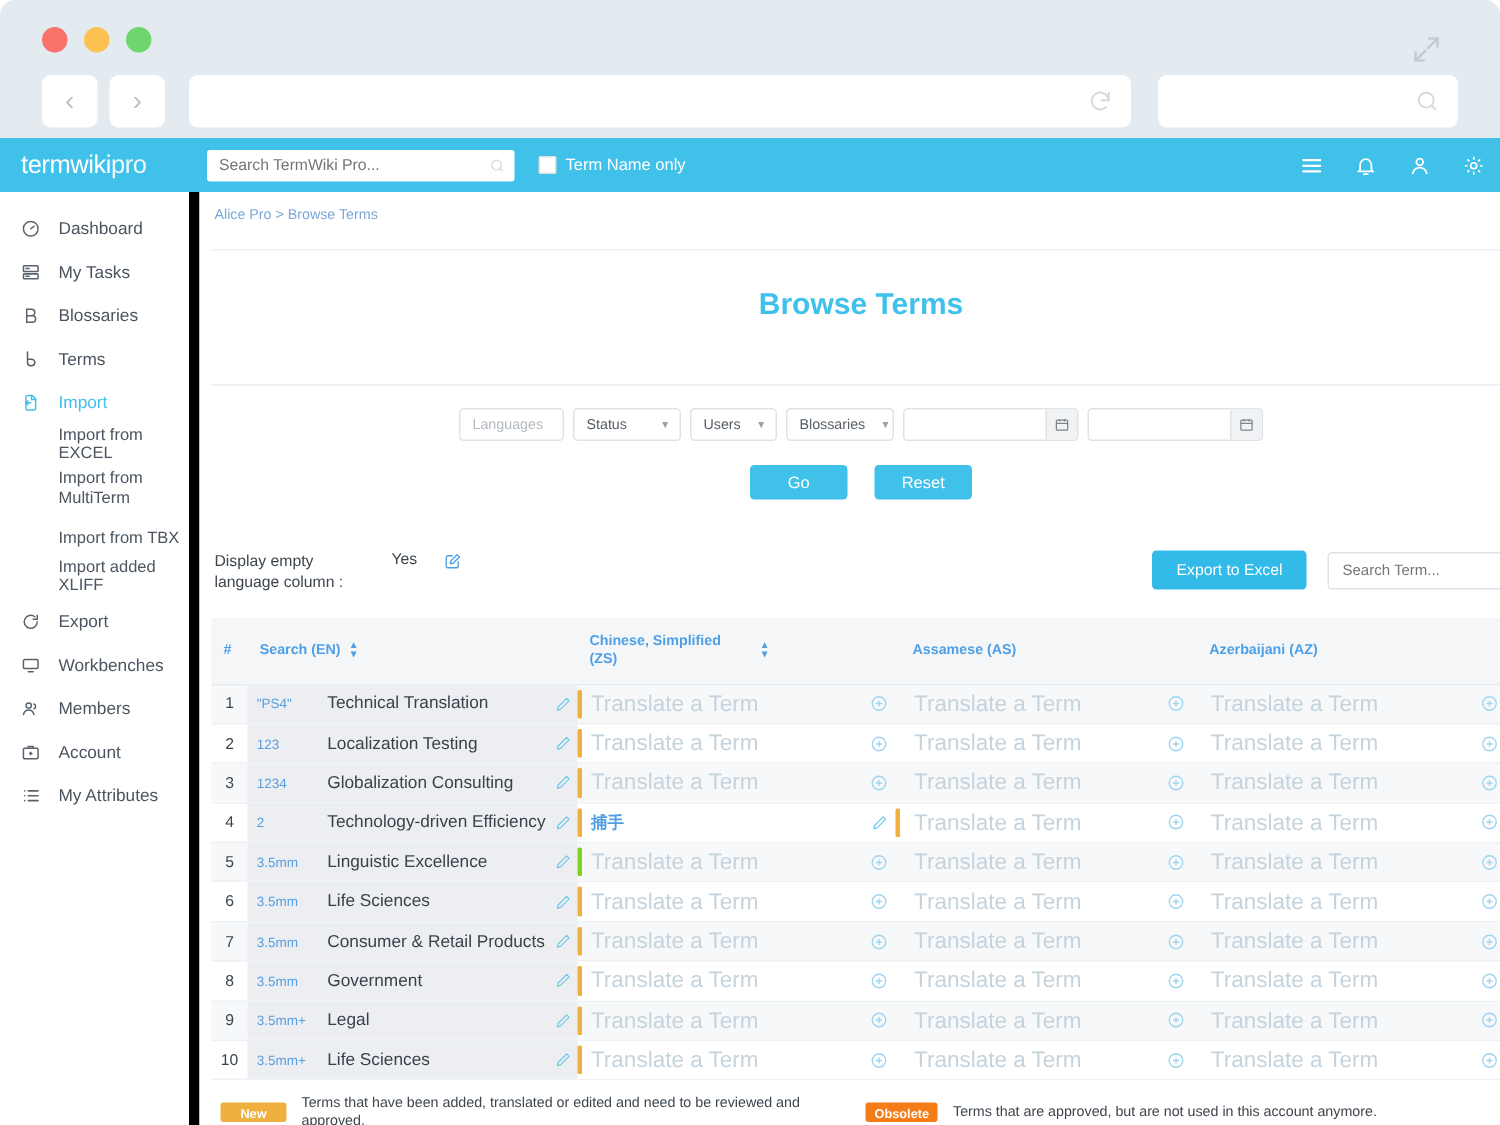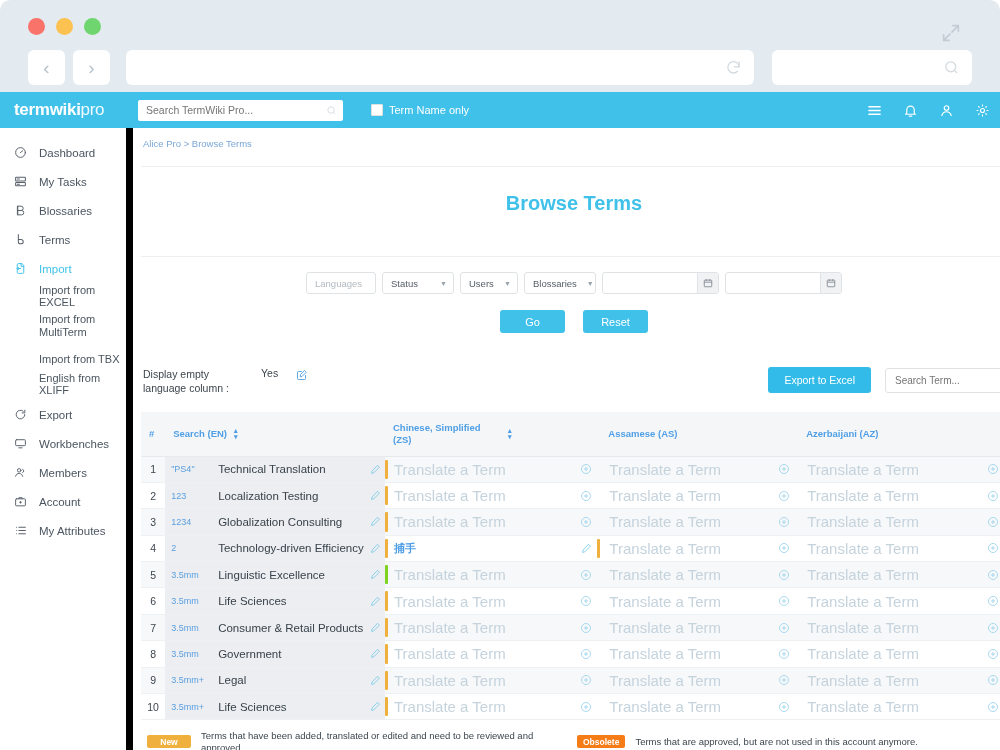--- a/index.html
+++ b/index.html
@@ -70,42 +70,42 @@
   .app-header {
     height: 36px; background: #3fc1ea;
     display: flex; align-items: center;
     position: relative;
   }
   .brand {
     width: 130px; padding-left: 14px;
     color: #fff; font-size: 17px; letter-spacing: -.3px;
     white-space: nowrap;
   }
-  .brand b { font-weight: 700; }
+  .brand b { font-weight: 400; }
   .brand span.light { font-weight: 400; opacity: .92; }
 
   .hdr-search {
     width: 205px; height: 21px; background: #fff;
     border-radius: 2px; margin-left: 8px;
     display: flex; align-items: center;
     padding: 0 6px 0 8px;
     position: relative;
     justify-content: center;
   }
   .hdr-search input {
     border: none; outline: none; flex: 1;
     font-size: 10.5px; color: #9aa3ab;
     font-family: "Liberation Sans", sans-serif;
     background: transparent;
   }
   .hdr-search svg { width: 11px; height: 11px; opacity: .4; flex: none; }
 
   .term-only {
     display: flex; align-items: center; gap: 6px;
-    margin-left: 28px; color: #fff; font-size: 11px;
+    margin-left: 16px; color: #fff; font-size: 11px;
   }
   .term-only .box {
     width: 12px; height: 12px; background: #fff;
     border: 1px solid #e0e0e0; border-radius: 1px;
   }
 
   .hdr-icons {
     position: absolute; right: 10px; top: 0; height: 36px;
     display: flex; align-items: center; gap: 21px;
   }
@@ -440,21 +440,21 @@
           <path d="M13 3v5h5"></path>
             <path d="M6 12h6M8.5 9.5L6 12l2.5 2.5"></path>
         </svg>
       </span>
       <span>Import</span>
     </div>
 
     <div class="sub-item">Import from EXCEL</div>
     <div class="sub-item two-line">Import from MultiTerm</div>
     <div class="sub-item">Import from TBX</div>
-    <div class="sub-item">English from XLIFF</div>
+    <div class="sub-item">Import added XLIFF</div>
 
     <div class="nav-item" style="margin-top:4px;">
       <span class="ni-icon">
         <svg viewBox="0 0 24 24" fill="none" stroke="currentColor" stroke-width="1.8" stroke-linecap="round">
           <path d="M20 12a8 8 0 1 1-3-6.2"></path>
             <path d="M20 4v5h-5"></path>
         </svg>
       </span>
       <span>Export</span>
     </div>

